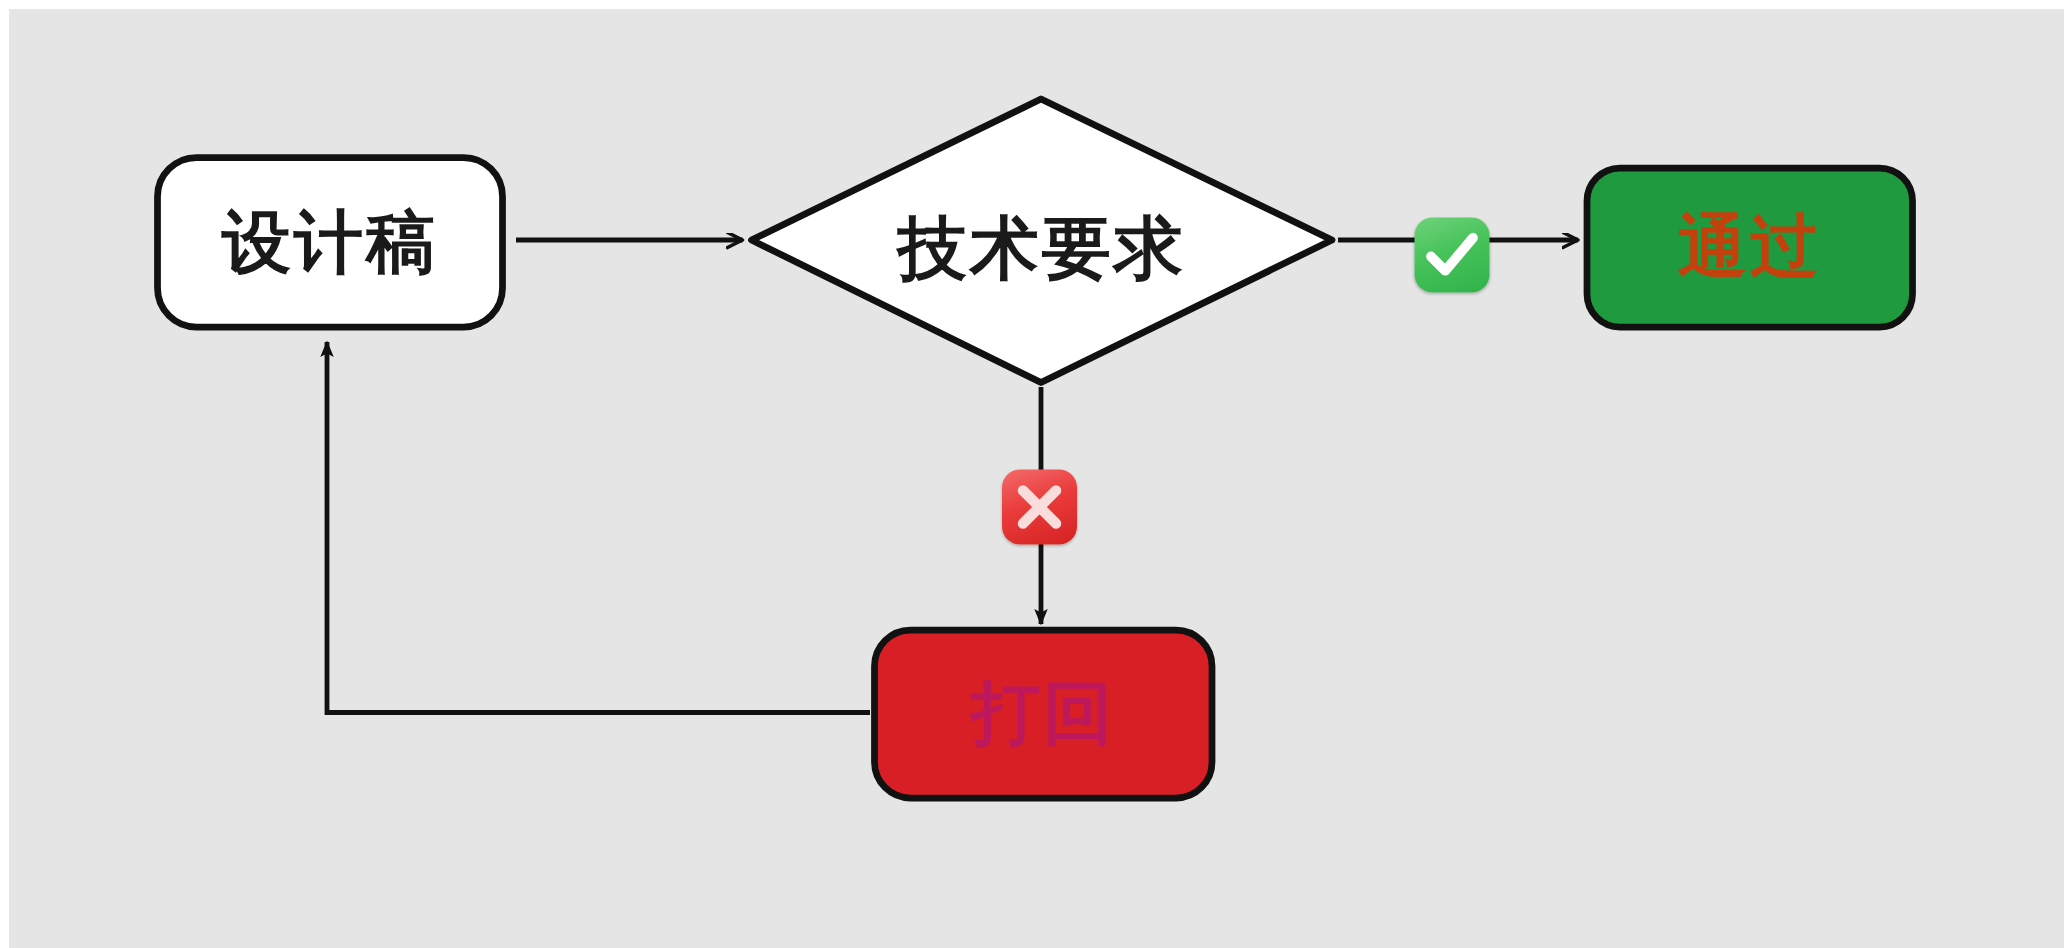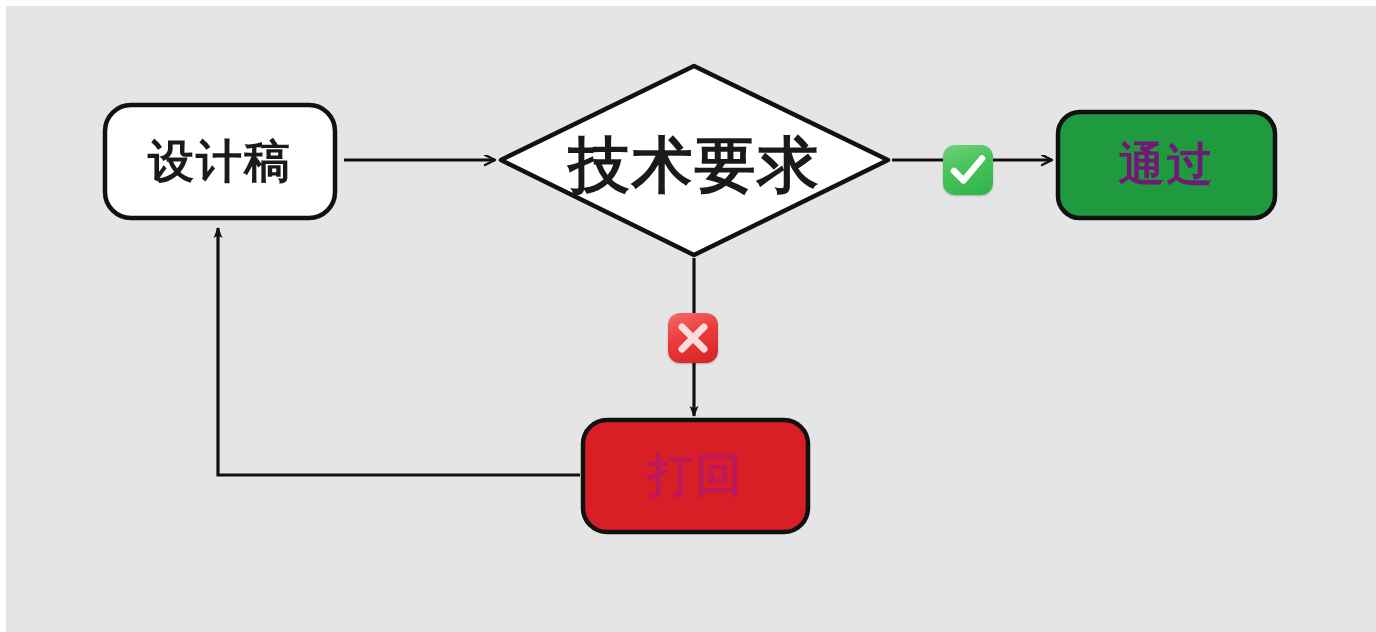--- a/index.html
+++ b/index.html
@@ -40,25 +40,25 @@
     letter-spacing: 2px;
     white-space: nowrap;
     pointer-events: none;
   }
   .lbl-design {
     left: 99px; top: 99px; width: 230px; height: 113px;
     font-size: 46px; color: #1a1a1a;
   }
   .lbl-decision {
     left: 495px; top: 110px; width: 387px; height: 100px;
-    font-size: 61px; color: #1a1a1a;
+    font-size: 46px; color: #1a1a1a;
   }
   .lbl-pass {
     left: 1052px; top: 106px; width: 217px; height: 106px;
-    font-size: 46px; color: #701a75; text-align: center;
+    font-size: 46px; color: #c2410c; text-align: center;
   }
   .lbl-reject {
     left: 577px; top: 414px; width: 225px; height: 112px;
     font-size: 46px; color: #be185d;
   }
   .emoji-badge {
     position: absolute;
     width: 50px;
     height: 50px;
     border-radius: 12px;

